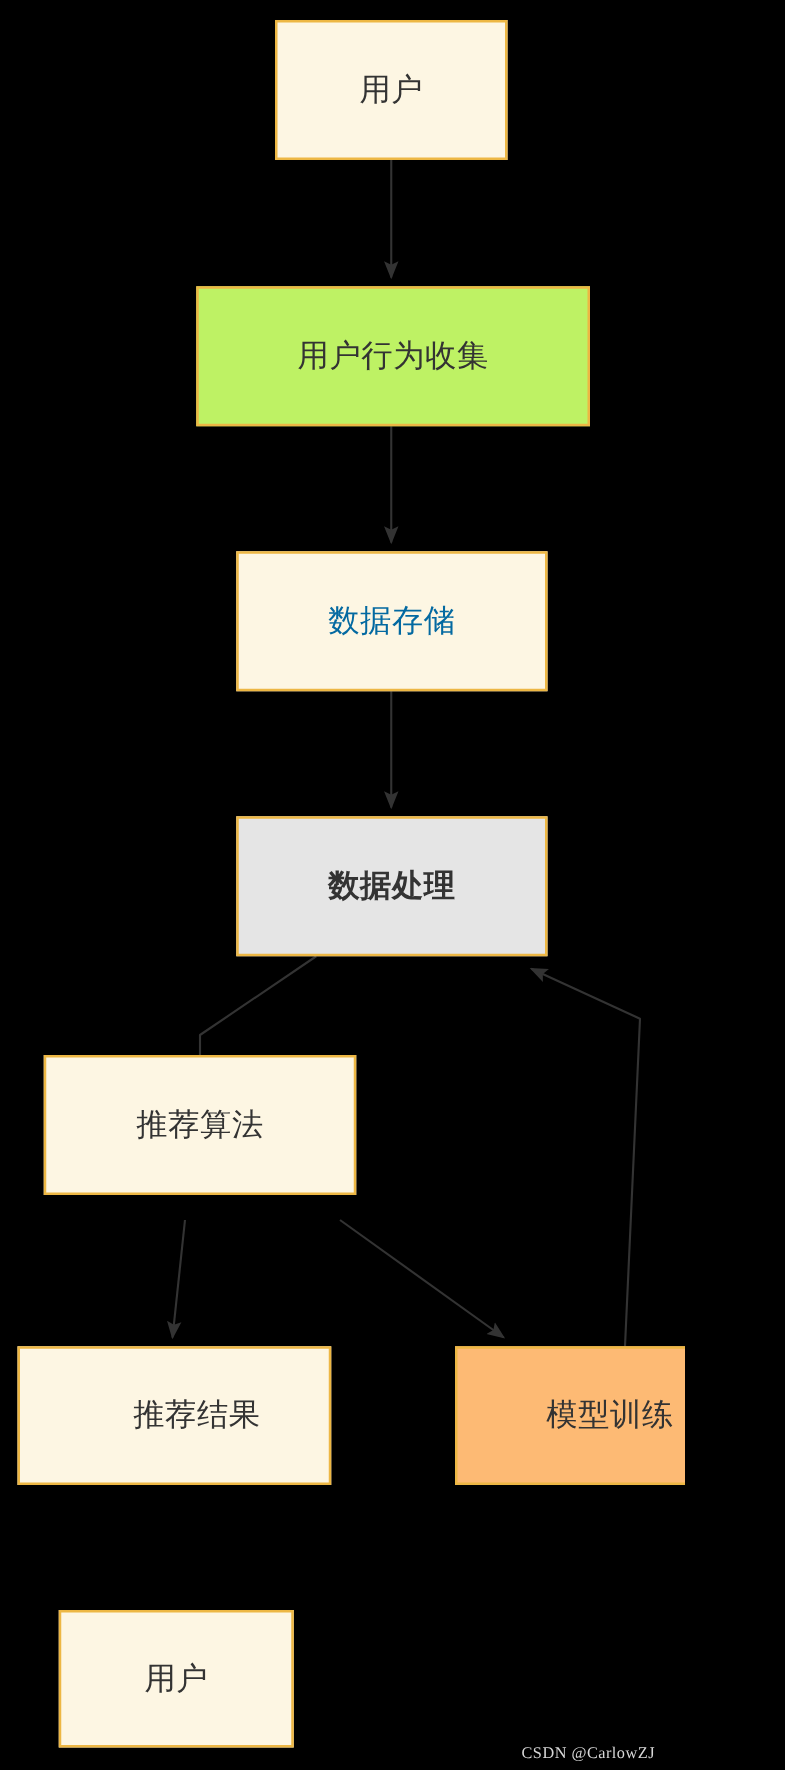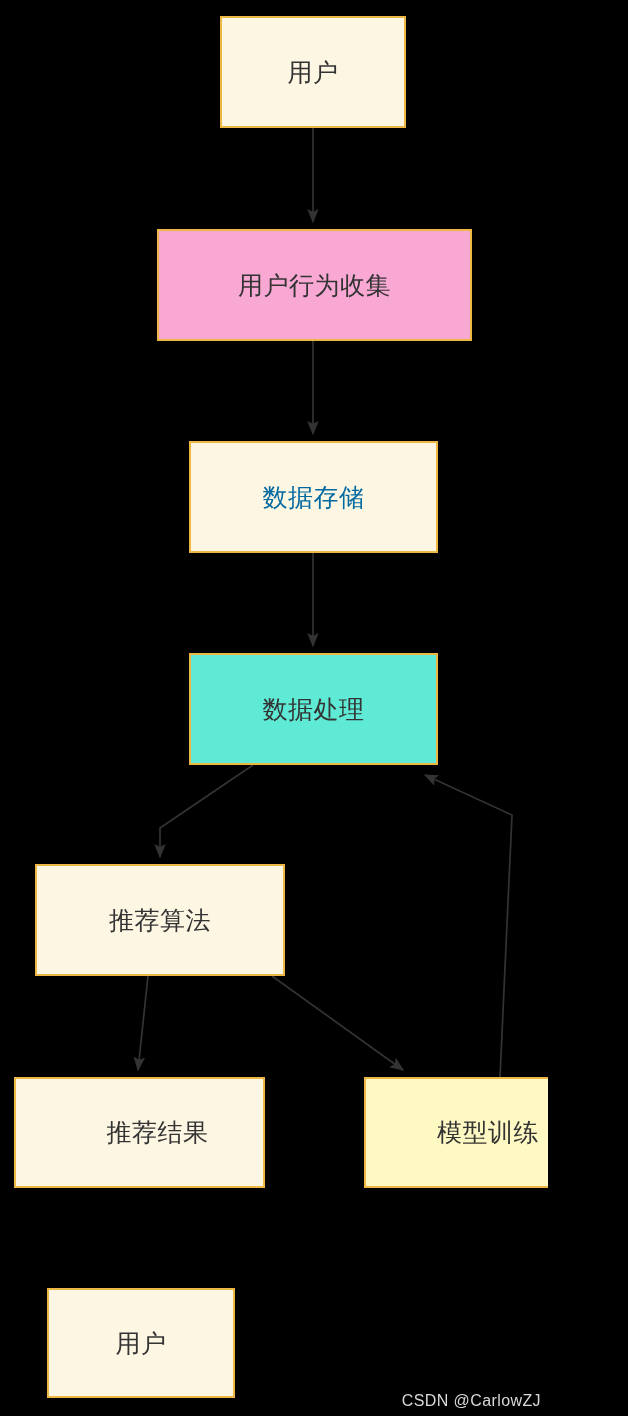--- a/index.html
+++ b/index.html
@@ -36,25 +36,25 @@
   .node-label {
     font-size: 25px;
     line-height: 1;
     color: #333333;
     font-family: "Liberation Sans", "DejaVu Sans", sans-serif;
     white-space: nowrap;
     letter-spacing: 0.5px;
   }
   .watermark {
     position: absolute;
-    right: 7px;
+    right: 24px;
     bottom: 6px;
     color: #D8D8D8;
-    font-size: 16px;
-    font-family: Liberation Sans, sans-serif;
+    font-size: 13px;
+    font-family: Liberation Serif, serif;
     letter-spacing: 0.4px;
     white-space: nowrap;
   }
 </style>
 </head>
 <body style="background: rgb(0, 0, 0);">
 
 <div id="canvas" style="background: rgb(0, 0, 0);">
 
   <svg id="edge-layer" viewBox="0 0 628 1416" xmlns="http://www.w3.org/2000/svg">
@@ -70,36 +70,36 @@
         <path d="M 253,765 L 160,828 L 160,857" fill="none" stroke="#333333" stroke-width="1.7" stroke-linejoin="round" stroke-linecap="butt" marker-end="url(#arrowhead)"></path>
         <path d="M 148,976 L 138,1070" fill="none" stroke="#333333" stroke-width="1.7" stroke-linejoin="round" stroke-linecap="butt" marker-end="url(#arrowhead)"></path>
         <path d="M 272,976 L 403,1070" fill="none" stroke="#333333" stroke-width="1.7" stroke-linejoin="round" stroke-linecap="butt" marker-end="url(#arrowhead)"></path>
         <path d="M 500,1077 L 512,815 L 425,775" fill="none" stroke="#333333" stroke-width="1.7" stroke-linejoin="round" stroke-linecap="butt" marker-end="url(#arrowhead)"></path>
       </g>
   </svg>
 
   <div class="node" style="left: 220px; top: 16px; width: 186px; height: 112px; background: rgb(253, 246, 227); border-color: rgb(237, 183, 68);">
     <span class="node-label" style="color: rgb(51, 51, 51);">用户</span>
   </div>
-  <div class="node" style="left: 157px; top: 229px; width: 315px; height: 112px; background: #f9a8d4; border-color: rgb(237, 183, 68);">
+  <div class="node" style="left: 157px; top: 229px; width: 315px; height: 112px; background: #bef264; border-color: rgb(237, 183, 68);">
     <span class="node-label" style="color: rgb(51, 51, 51);">用户行为收集</span>
   </div>
   <div class="node" style="left: 189px; top: 441px; width: 249px; height: 112px; background: rgb(253, 246, 227); border-color: rgb(237, 183, 68);">
     <span class="node-label" style="color: #0369a1;">数据存储</span>
   </div>
-  <div class="node" style="left: 189px; top: 653px; width: 249px; height: 112px; background: #5eead4; border-color: rgb(237, 183, 68);">
+  <div class="node" style="left: 189px; top: 653px; width: 249px; height: 112px; background: #e5e5e5; border-color: rgb(237, 183, 68); font-weight: bold;">
     <span class="node-label" style="color: rgb(51, 51, 51);">数据处理</span>
   </div>
-  <div class="node" style="left: 35px; top: 864px; width: 250px; height: 112px; background: rgb(253, 246, 227); border-color: rgb(237, 183, 68);">
+  <div class="node" style="left: 35px; top: 844px; width: 250px; height: 112px; background: rgb(253, 246, 227); border-color: rgb(237, 183, 68);">
     <span class="node-label" style="color: rgb(51, 51, 51);">推荐算法</span>
   </div>
   <div class="node" style="left: 14px; top: 1077px; width: 251px; height: 111px; background: rgb(253, 246, 227); border-color: rgb(237, 183, 68); padding-left: 36px;">
     <span class="node-label" style="color: rgb(51, 51, 51);">推荐结果</span>
   </div>
-  <div class="node" style="left: 364px; top: 1077px; width: 248px; height: 111px; background: #fef9c3; border-color: rgb(237, 183, 68);">
+  <div class="node" style="left: 364px; top: 1077px; width: 248px; height: 111px; background: #fdba74; border-color: rgb(237, 183, 68);">
     <span class="node-label" style="color: rgb(51, 51, 51);">模型训练</span>
   </div>
   <div class="node" style="left: 47px; top: 1288px; width: 188px; height: 110px; background: rgb(253, 246, 227); border-color: rgb(237, 183, 68);">
     <span class="node-label" style="color: rgb(51, 51, 51);">用户</span>
   </div>
 
   <div class="watermark" style="color: rgb(216, 216, 216);">CSDN @CarlowZJ</div>
 
 </div>
 

